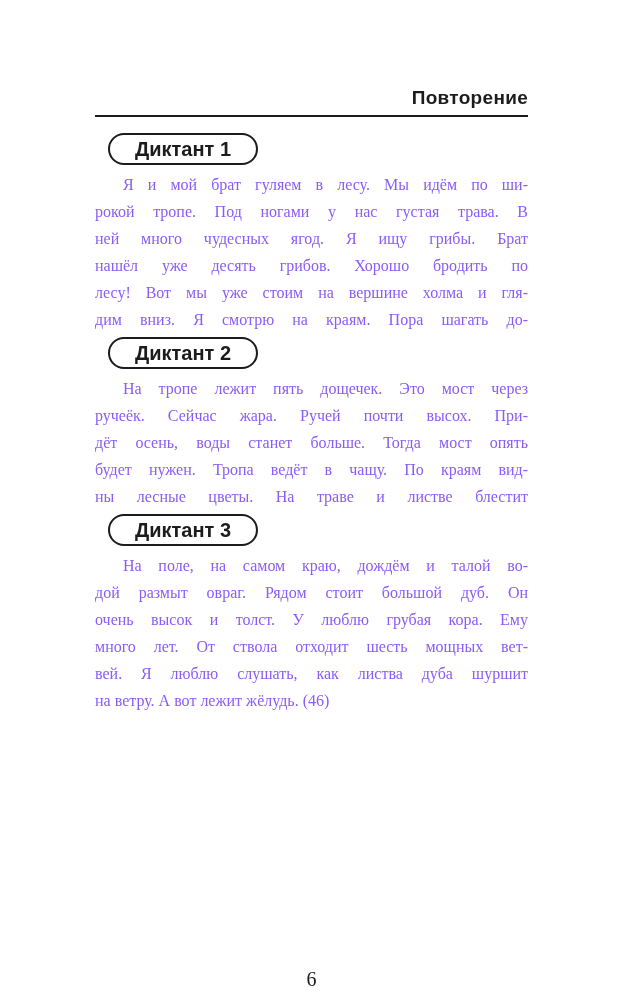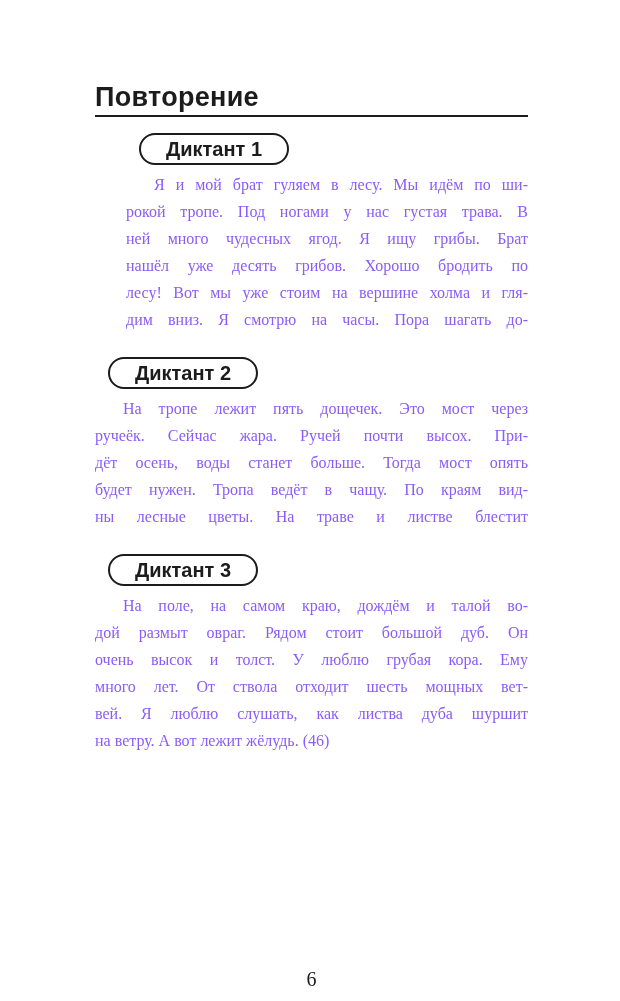--- a/index.html
+++ b/index.html
@@ -20,39 +20,38 @@
     width: 620px;
     height: 1001px;
     background: #ffffff;
   }
   .content {
     margin-left: 95px;
     width: 433px;
   }
   .title {
     margin-top: 82px;
-    text-align: left;
+    text-align: right;
     font-family: "Liberation Sans", sans-serif;
     font-weight: 700;
-    font-size: 27px;
+    font-size: 19px;
     line-height: 31px;
     letter-spacing: 0.3px;
     color: #1c1c1c;
   }
   .rule {
     margin-top: 2px;
     height: 2px;
     background: #1c1c1c;
   }
   .dictation {
-    margin-top: 24px;
+    margin-top: 4px;
   }
   .dictation.first {
     margin-top: 16px;
-    margin-left: 31px;
   }
   .pill {
     display: inline-block;
     margin-left: 13px;
     border: 2px solid #1c1c1c;
     border-radius: 17px;
     padding: 2px 25px 2px 25px;
     background: #ffffff;
     font-family: "Liberation Sans", sans-serif;
     font-weight: 700;
@@ -98,21 +97,21 @@
     <section class="dictation first">
       <div class="pill">
         <span>Диктант 1</span>
       </div>
       <div class="para">
         <div class="line first">Я и мой брат гуляем в лесу. Мы идём по ши-</div>
         <div class="line">рокой тропе. Под ногами у нас густая трава. В</div>
         <div class="line">ней много чудесных ягод. Я ищу грибы. Брат</div>
         <div class="line">нашёл уже десять грибов. Хорошо бродить по</div>
         <div class="line">лесу! Вот мы уже стоим на вершине холма и гля-</div>
-        <div class="line">дим вниз. Я смотрю на часы. Пора шагать до-</div>
+        <div class="line">дим вниз. Я смотрю на краям. Пора шагать до-</div>
       </div>
     </section>
 
     <section class="dictation">
       <div class="pill">
         <span>Диктант 2</span>
       </div>
       <div class="para">
         <div class="line first">На тропе лежит пять дощечек. Это мост через</div>
         <div class="line">ручеёк. Сейчас жара. Ручей почти высох. При-</div>

